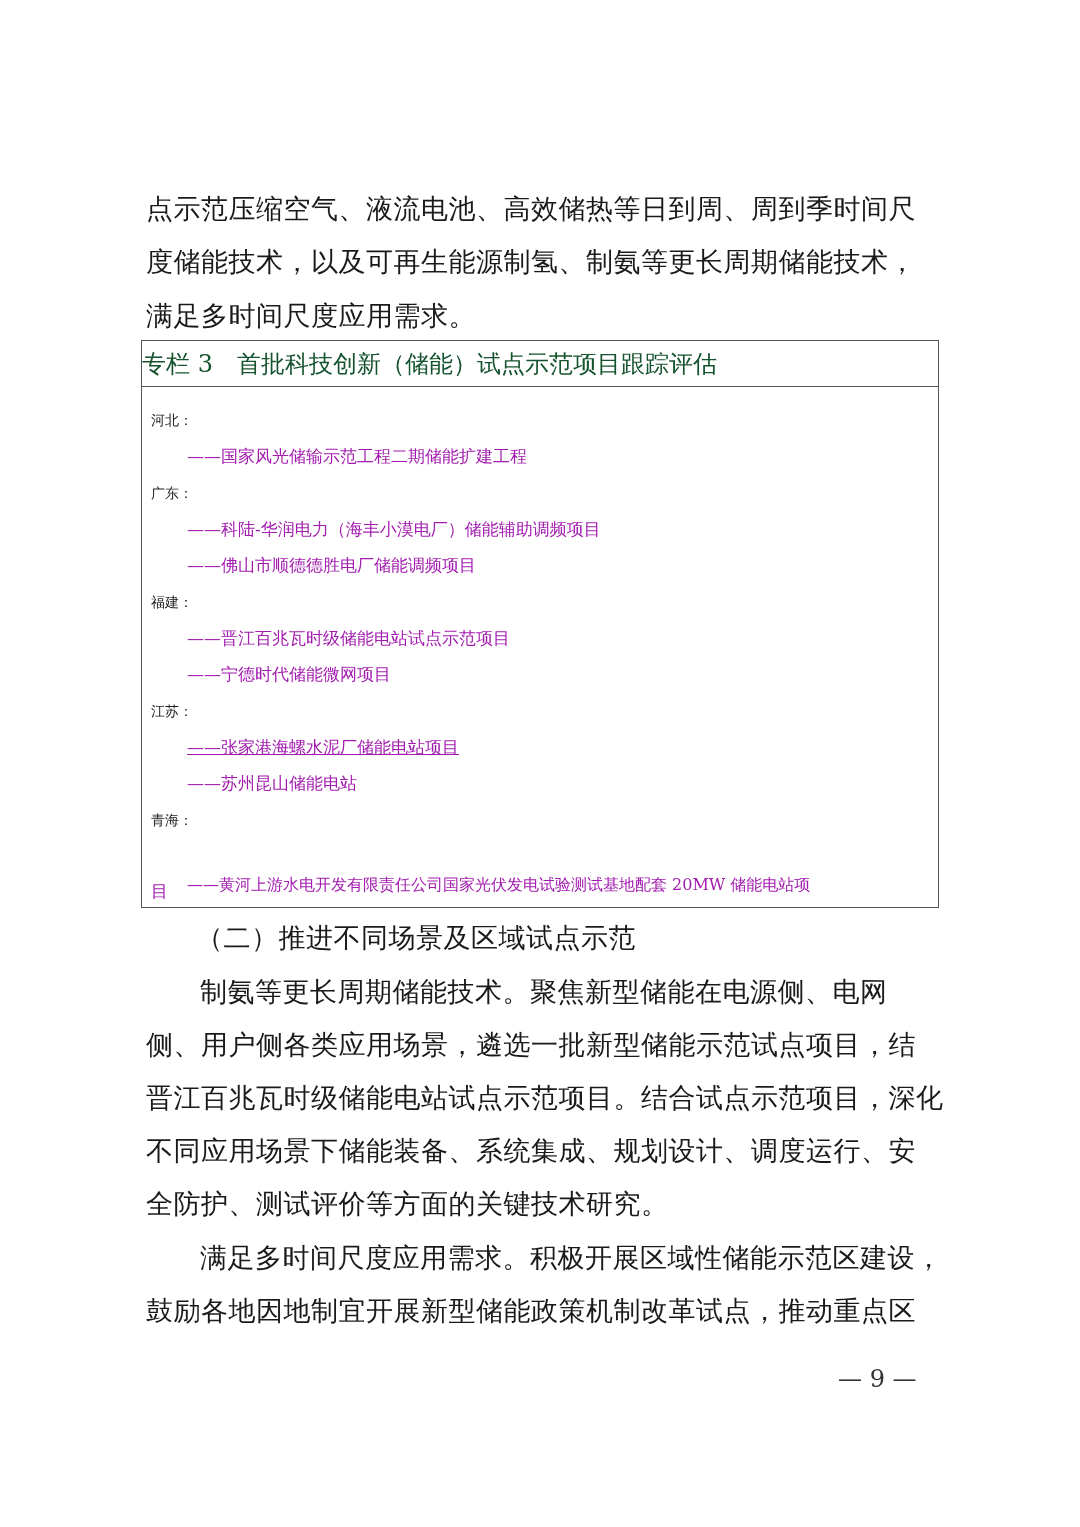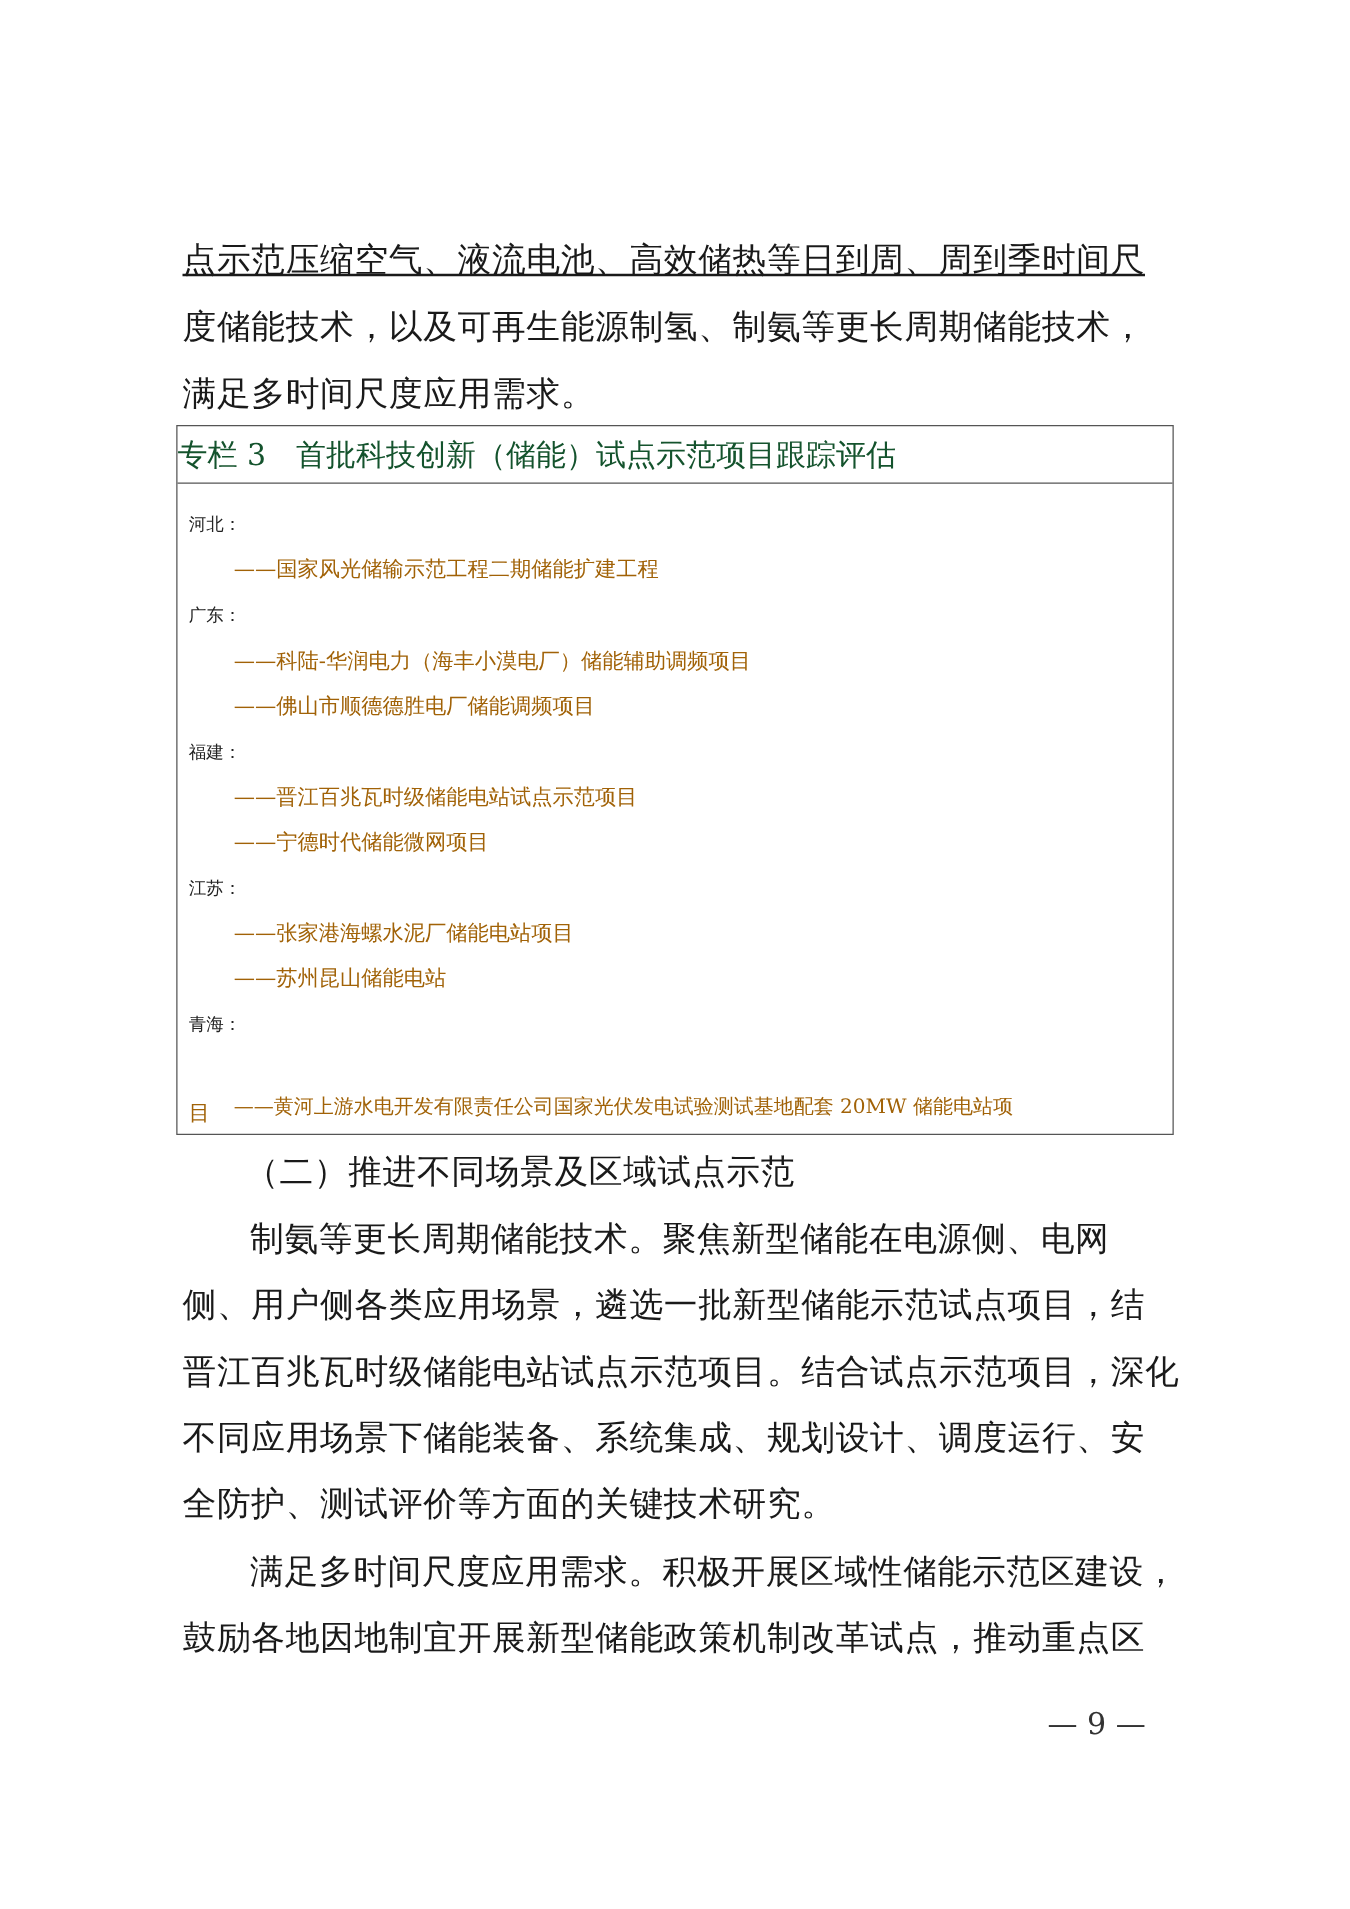--- a/index.html
+++ b/index.html
@@ -2,50 +2,50 @@
 <html><head>
 <meta charset="utf-8">
 <style>
   html, body { margin: 0; padding: 0; background: #ffffff; }
   body { width: 1080px; height: 1527px; position: relative; overflow: hidden; color: #1a1a1a; }
   .sans { font-family: "DejaVu Sans", "Liberation Sans", sans-serif; }
   .serif { font-family: "DejaVu Serif", "Liberation Serif", serif; }
   .para-line { position: absolute; left: 146px; font-size: 27px; line-height: 30px; white-space: nowrap; letter-spacing: 0.5px; }
   .box { position: absolute; left: 141px; top: 340px; width: 798px; height: 568px; border: 1.5px solid #555; box-sizing: border-box; }
   .box-title { position: absolute; left: 0; top: 0; width: 100%; height: 46px; border-bottom: 1.5px solid #555; box-sizing: border-box; text-align: left; font-size: 24px; line-height: 46px; color: #14532d; }
-  .box-line { position: absolute; white-space: nowrap; font-size: 17px; line-height: 22px; color: #a16207; }
+  .box-line { position: absolute; white-space: nowrap; font-size: 17px; line-height: 22px; color: #a21caf; }
   .prov { left: 9px; font-size: 14px; color: #222; }
   .item { left: 45px; }
   .page-num { position: absolute; top: 1365px; left: 838px; font-size: 24px; color: #333; }
 </style>
 </head>
 <body>
 
 <div>
-  <div class="para-line sans" style="top:194px;text-decoration:underline;">点示范压缩空气、液流电池、高效储热等日到周、周到季时间尺</div>
+  <div class="para-line sans" style="top:194px;">点示范压缩空气、液流电池、高效储热等日到周、周到季时间尺</div>
   <div class="para-line sans" style="top:247px;">度储能技术，以及可再生能源制氢、制氨等更长周期储能技术，</div>
   <div class="para-line sans" style="top:301px;">满足多时间尺度应用需求。</div>
 </div>
 
 <div class="box">
   <div class="box-title serif">专栏 3　首批科技创新（储能）试点示范项目跟踪评估</div>
 
   <div class="box-line prov sans" style="top:68px;">河北：</div>
   <div class="box-line item serif" style="top:104px;">——国家风光储输示范工程二期储能扩建工程</div>
 
   <div class="box-line prov sans" style="top:141px;">广东：</div>
   <div class="box-line item serif" style="top:177px;">——科陆-华润电力（海丰小漠电厂）储能辅助调频项目</div>
   <div class="box-line item serif" style="top:213px;">——佛山市顺德德胜电厂储能调频项目</div>
 
   <div class="box-line prov sans" style="top:250px;">福建：</div>
   <div class="box-line item serif" style="top:286px;">——晋江百兆瓦时级储能电站试点示范项目</div>
   <div class="box-line item serif" style="top:322px;">——宁德时代储能微网项目</div>
 
   <div class="box-line prov sans" style="top:359px;">江苏：</div>
-  <div class="box-line item serif" style="top:395px;">——张家港海螺水泥厂储能电站项目</div>
+  <div class="box-line item serif" style="top:395px;text-decoration:underline;">——张家港海螺水泥厂储能电站项目</div>
   <div class="box-line item serif" style="top:431px;">——苏州昆山储能电站</div>
 
   <div class="box-line prov sans" style="top:468px;">青海：</div>
   <div class="box-line item serif" style="top:533px; font-size:16px;">——黄河上游水电开发有限责任公司国家光伏发电试验测试基地配套 20MW 储能电站项</div>
   <div class="box-line serif" style="top:539px; left:9px;">目</div>
 </div>
 
 <div class="para-line sans" style="top:923px; left:196px;">（二）推进不同场景及区域试点示范</div>
 
 <div>

